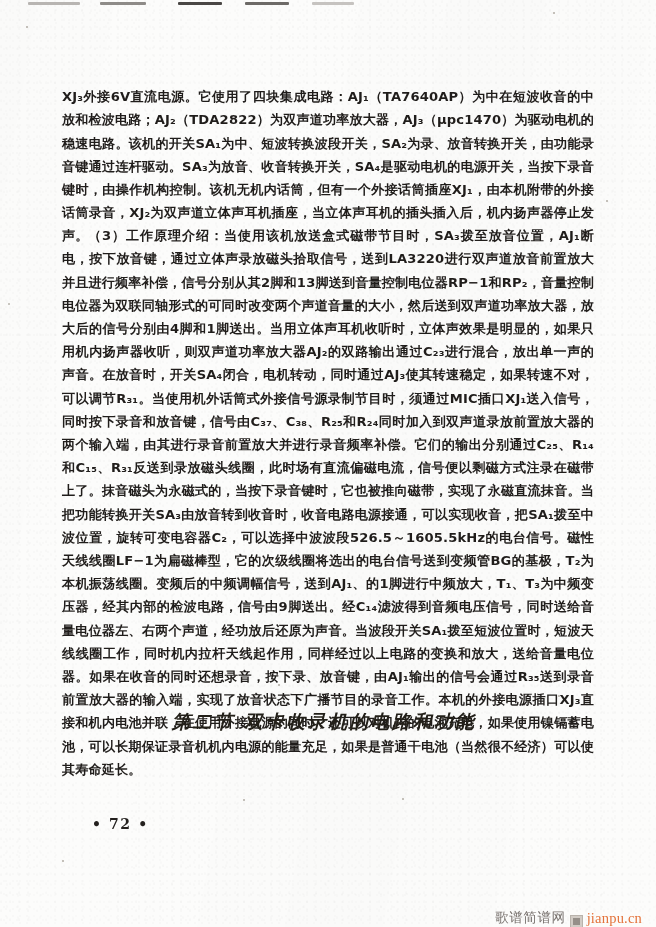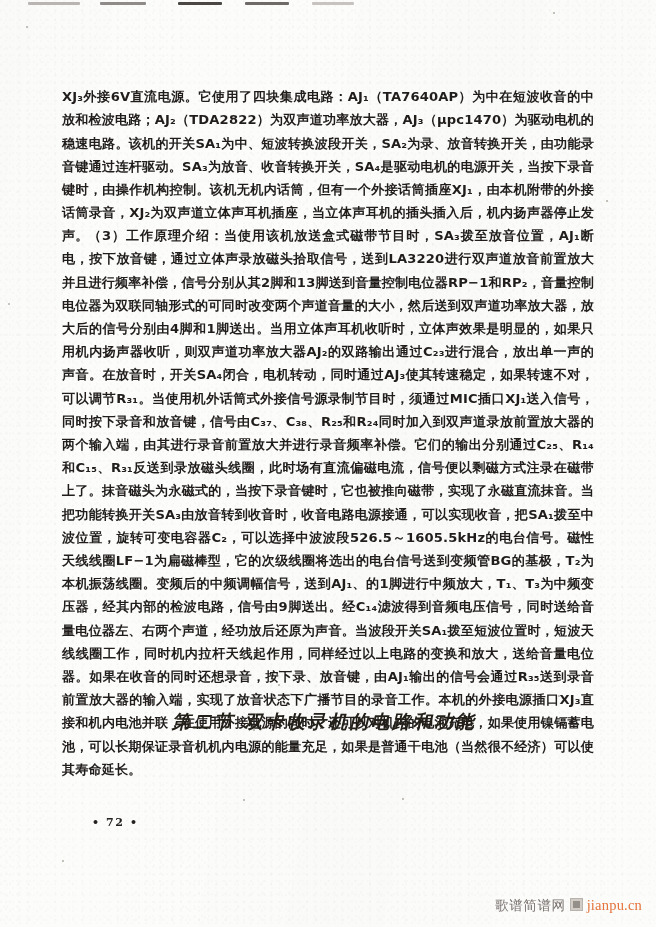--- a/index.html
+++ b/index.html
@@ -94,33 +94,33 @@
   #para-3 {
     top: 753px;
   }
 
   
   #page-number {
     position: absolute;
     top: 816px;
     left: 92px;
     font-family: "DejaVu Serif", "Liberation Serif", serif;
-    font-size: 11px;
+    font-size: 14px;
     font-weight: 700;
     color: #23201e;
     letter-spacing: 1.6px;
   }
 
   
   #watermark {
     position: absolute;
     right: 14px;
-    bottom: 12px;
+    bottom: 0;
     display: flex;
-    align-items: flex-start;
+    align-items: flex-end;
     gap: 4px;
     opacity: .92;
   }
   #watermark .wm-cn {
     font-family: "DejaVu Sans", sans-serif;
     font-size: 13.5px;
     color: #6b6460;
     letter-spacing: .6px;
   }
   #watermark .wm-badge {

